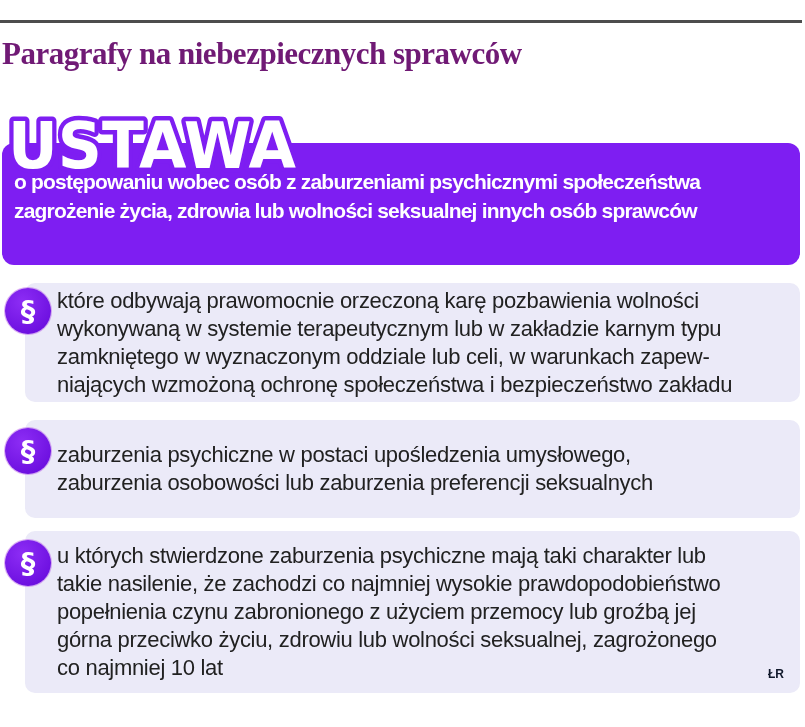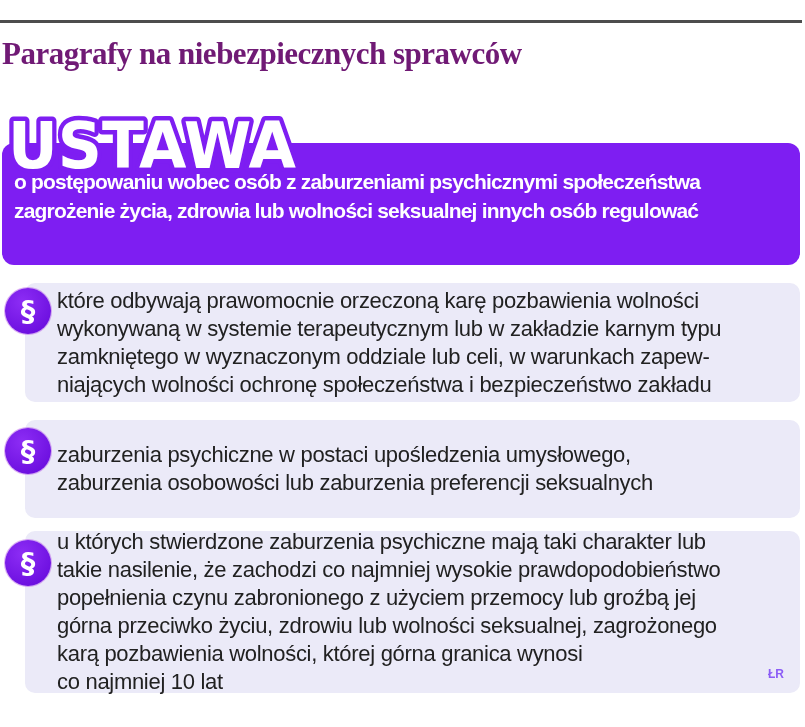--- a/index.html
+++ b/index.html
@@ -50,61 +50,60 @@
     box-shadow:0 0 0 1px rgba(175,70,230,0.45);
     color:#ffffff; display:flex; align-items:center; justify-content:center;
     font-size:29px; font-weight:bold;
     font-family:"DejaVu Sans","Liberation Sans",sans-serif;
   }
   .icon-1 { top:288px; }
   .icon-2 { top:428px; }
   .icon-3 { top:540px; }
   .credit {
     position:absolute; right:16px; bottom:5px;
-    font-size:12px; font-weight:bold; color:#8b5cf6; letter-spacing:0;
+    font-size:12px; font-weight:bold; color:#0f172a; letter-spacing:0;
   }
 </style>
 </head>
 <body>
 
 <div class="canvas">
 
   <div class="top-rule"></div>
 
   <div class="title">Paragrafy na niebezpiecznych sprawców</div>
 
   <div class="banner">
     <div class="banner-text">
       <div class="line">o postępowaniu wobec osób z zaburzeniami psychicznymi społeczeństwa</div>
-      <div class="line">zagrożenie życia, zdrowia lub wolności seksualnej innych osób regulować</div>
+      <div class="line">zagrożenie życia, zdrowia lub wolności seksualnej innych osób sprawców</div>
     </div>
   </div>
 
   <svg class="ustawa-svg" width="330" height="84">
     <text x="6" y="66" textLength="288" lengthAdjust="spacingAndGlyphs">USTAWA</text>
   </svg>
 
   <div class="item item-1">
     <div class="line">które odbywają prawomocnie orzeczoną karę pozbawienia wolności</div>
     <div class="line">wykonywaną w systemie terapeutycznym lub w zakładzie karnym typu</div>
     <div class="line">zamkniętego w wyznaczonym oddziale lub celi, w warunkach zapew-</div>
-    <div class="line">niających wolności ochronę społeczeństwa i bezpieczeństwo zakładu</div>
+    <div class="line">niających wzmożoną ochronę społeczeństwa i bezpieczeństwo zakładu</div>
   </div>
 
   <div class="item item-2">
     <div class="line">zaburzenia psychiczne w postaci upośledzenia umysłowego,</div>
     <div class="line">zaburzenia osobowości lub zaburzenia preferencji seksualnych</div>
   </div>
 
   <div class="item item-3">
     <div class="line">u których stwierdzone zaburzenia psychiczne mają taki charakter lub</div>
     <div class="line">takie nasilenie, że zachodzi co najmniej wysokie prawdopodobieństwo</div>
     <div class="line">popełnienia czynu zabronionego z użyciem przemocy lub groźbą jej</div>
     <div class="line">górna przeciwko życiu, zdrowiu lub wolności seksualnej, zagrożonego</div>
-    <div class="line">karą pozbawienia wolności, której górna granica wynosi</div>
     <div class="line">co najmniej 10 lat</div>
     <div class="credit">ŁR</div>
   </div>
 
   <div class="p-icon icon-1">§</div>
   <div class="p-icon icon-2">§</div>
   <div class="p-icon icon-3">§</div>
 
 </div>
 

